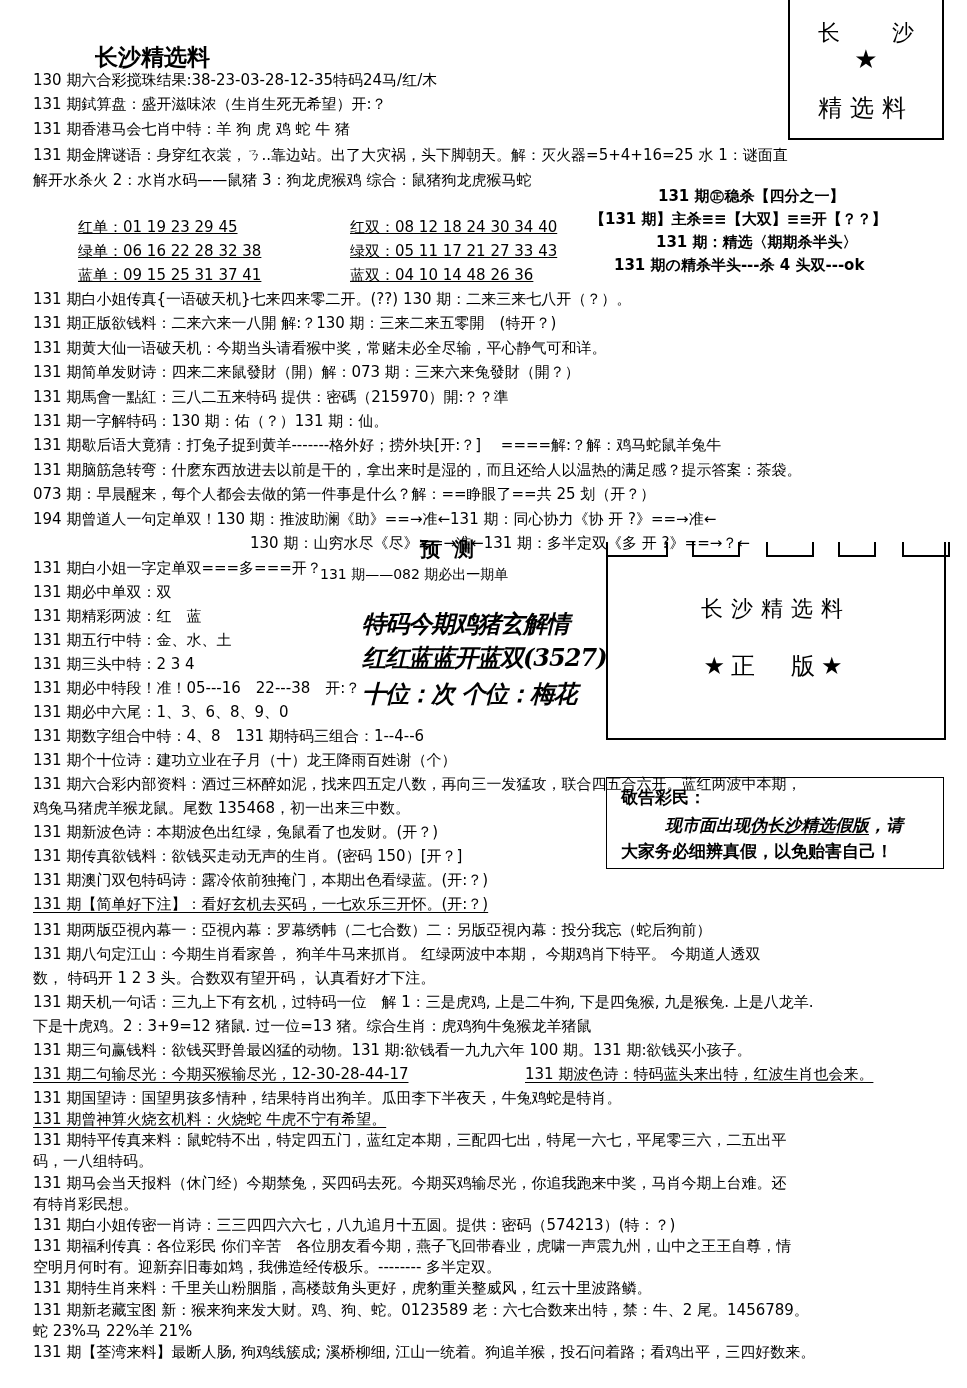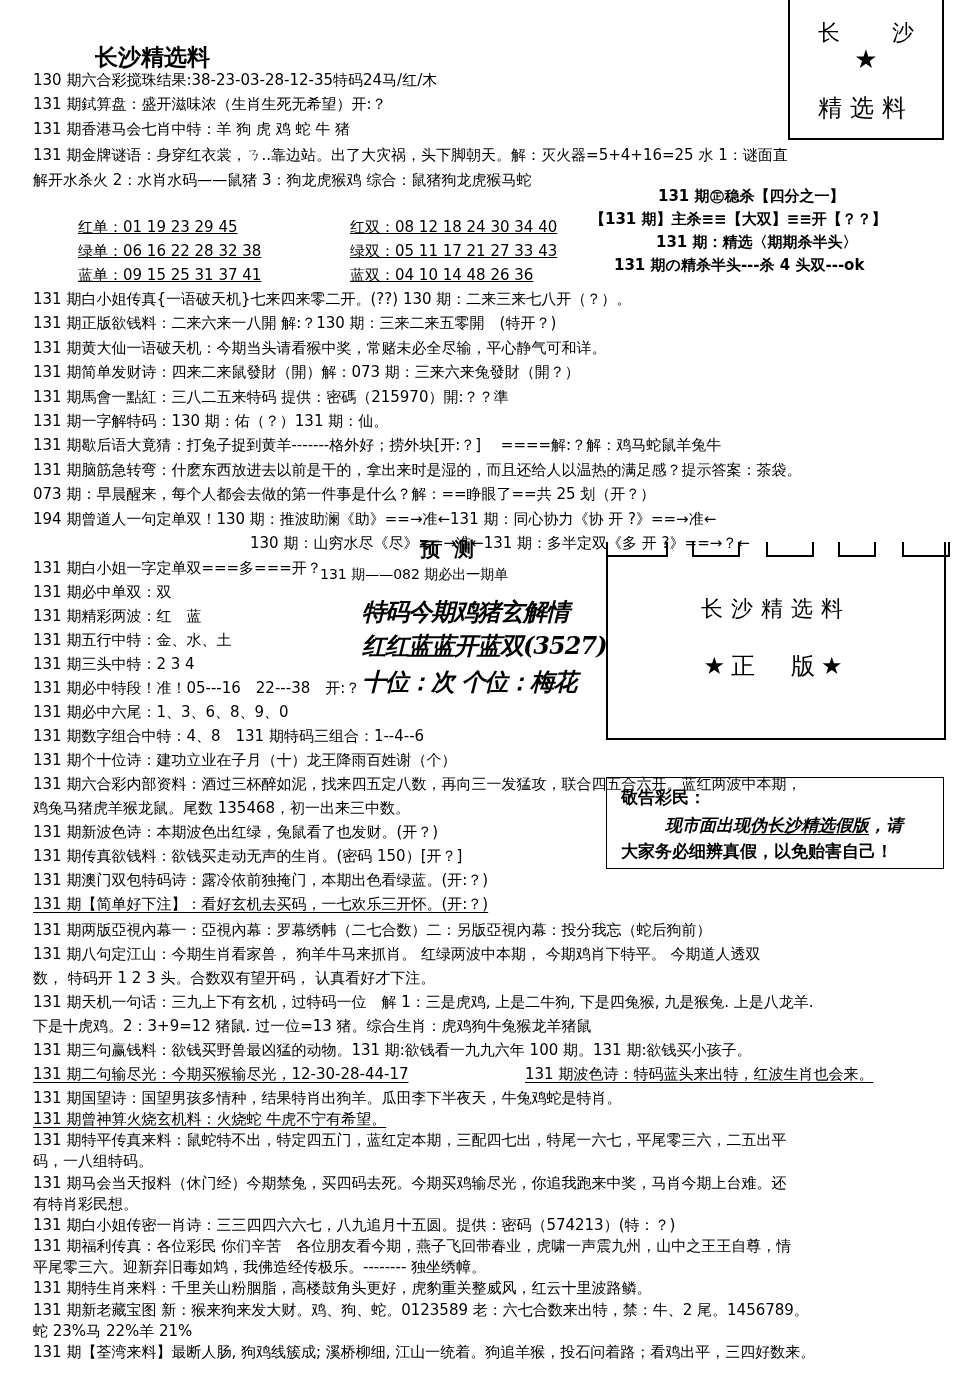--- a/index.html
+++ b/index.html
@@ -14,21 +14,21 @@
   .title-main { left:95px; top:42px; font-size:23px; font-weight:bold; }
   .logo-box { left:788px; top:0px; width:152px; height:138px; border:2px solid #000; border-top:none; }
   .logo-box .t1 { position:absolute; left:28px; top:18px; font-size:22px; }
   .logo-box .t2 { position:absolute; right:28px; top:18px; font-size:22px; }
   .logo-box .star { position:absolute; left:0; right:0; top:44px; text-align:center; font-size:26px; }
   .logo-box .t3 { position:absolute; left:0; right:0; top:92px; text-align:center; font-size:24px; letter-spacing:8px; }
   .color-grid .row { position:absolute; font-size:15px; white-space:nowrap;text-decoration:underline; }
   .right-kill { position:absolute; font-size:15px; font-weight:bold; white-space:nowrap; }
   .predict-title { left:420px; top:536px; font-size:20px; font-weight:bold; letter-spacing:14px; }
   .predict-sub { left:320px; top:566px; font-size:14px; }
-  .hand { position:absolute; font-family:"DejaVu Serif", serif; font-weight:bold; font-style:italic; font-size:24px; white-space:nowrap; letter-spacing:-1px; }
+  .hand { position:absolute; font-family:"DejaVu Serif", serif; font-weight:bold; font-style:italic; font-size:24px; white-space:nowrap; letter-spacing:-1px;margin-top:12px; }
   .stamp-box { left:606px; top:542px; width:336px; height:196px; border:2px solid #000; border-top:none;}
   .stamp-box .tabs { position:absolute; left:-2px; right:-2px; top:0; height:14px; }
   .stamp-box .tab { position:absolute; top:0; height:13px; border:2px solid #000; border-top:none; }
   .stamp-box .line1 { position:absolute; left:0; right:0; top:52px; text-align:center; font-size:22px; letter-spacing:8px; }
   .stamp-box .line2 { position:absolute; left:0; right:0; top:108px; text-align:center; font-size:24px; letter-spacing:6px; }
   .notice-box { left:606px; top:777px; width:336px; height:90px; border:1.5px solid #000; }
   .notice-box .h { position:absolute; left:14px; top:8px; font-size:17px; font-weight:bold; }
   .notice-box .b1 { position:absolute; left:58px; top:36px; font-size:17px; font-weight:bold;font-style:italic; }
   .notice-box .b2 { position:absolute; left:14px; top:62px; font-size:17px; font-weight:bold; }
 </style>
@@ -140,18 +140,18 @@
 <div class="ln u" style="top:1063px;left:525px">131 期波色诗：特码蓝头来出特，红波生肖也会来。</div>
 
 <div class="ln" style="top:1087px">131 期国望诗：国望男孩多情种，结果特肖出狗羊。瓜田李下半夜天，牛兔鸡蛇是特肖。</div>
 <div class="ln u" style="top: 1108px;">131 期曾神算火烧玄机料：火烧蛇 牛虎不宁有希望。</div>
 <div class="ln" style="top: 1129px;">131 期特平传真来料：鼠蛇特不出，特定四五门，蓝红定本期，三配四七出，特尾一六七，平尾零三六，二五出平</div>
 <div class="ln" style="top: 1150px;">码，一八组特码。</div>
 <div class="ln" style="top: 1172px;">131 期马会当天报料（休门经）今期禁兔，买四码去死。今期买鸡输尽光，你追我跑来中奖，马肖今期上台难。还</div>
 <div class="ln" style="top: 1193px;">有特肖彩民想。</div>
 <div class="ln" style="top: 1214px;">131 期白小姐传密一肖诗：三三四四六六七，八九追月十五圆。提供：密码（574213）(特：？)</div>
 <div class="ln" style="top: 1235px;">131 期福利传真：各位彩民 你们辛苦　各位朋友看今期，燕子飞回带春业，虎啸一声震九州，山中之王王自尊，情</div>
-<div class="ln" style="top: 1256px;">平尾零三六。迎新弃旧毒如鸩，我佛造经传极乐。-------- 独坐绣幛。</div>
+<div class="ln" style="top: 1256px;">空明月何时有。迎新弃旧毒如鸩，我佛造经传极乐。-------- 多半定双。</div>
 <div class="ln" style="top: 1277px;">131 期特生肖来料：千里关山粉胭脂，高楼鼓角头更好，虎豹重关整威风，红云十里波路鳞。</div>
 <div class="ln" style="top: 1299px;">131 期新老藏宝图 新：猴来狗来发大财。鸡、狗、蛇。0123589 老：六七合数来出特，禁：牛、2 尾。1456789。</div>
 <div class="ln" style="top: 1320px;">蛇 23%马 22%羊 21%</div>
 <div class="ln" style="top: 1341px;">131 期【荃湾来料】最断人肠, 狗鸡线簇成; 溪桥柳细, 江山一统着。狗追羊猴，投石问着路；看鸡出平，三四好数来。</div>
 <div class="ln" style="top: 1438px;">131 期狗不理特码榜：巧取三六和九数。四七上业是好数，一八贵人今也到。</div>
 
 </body></html>

